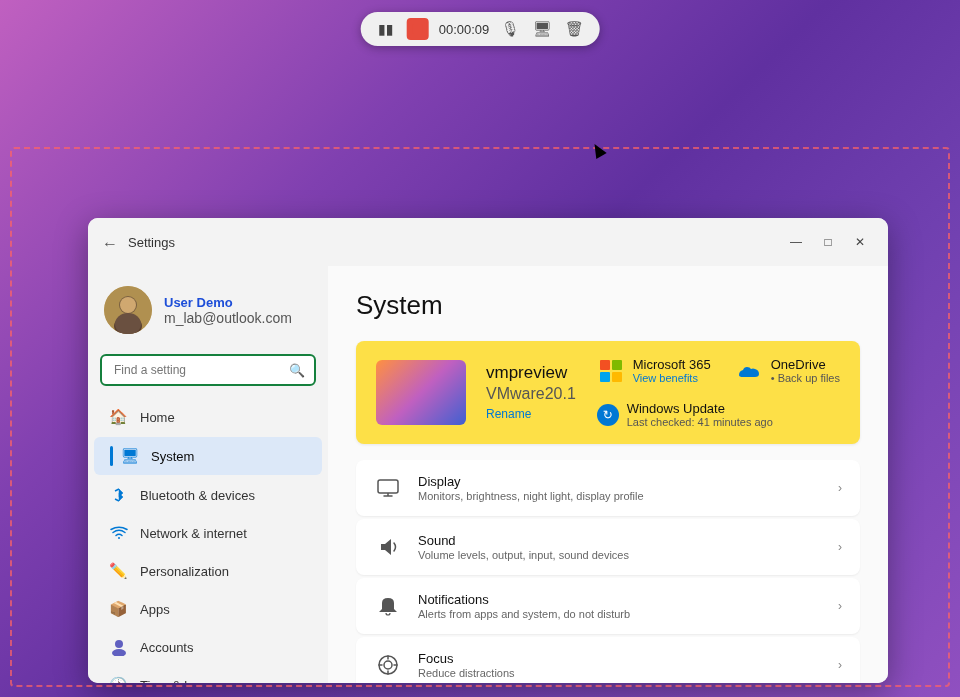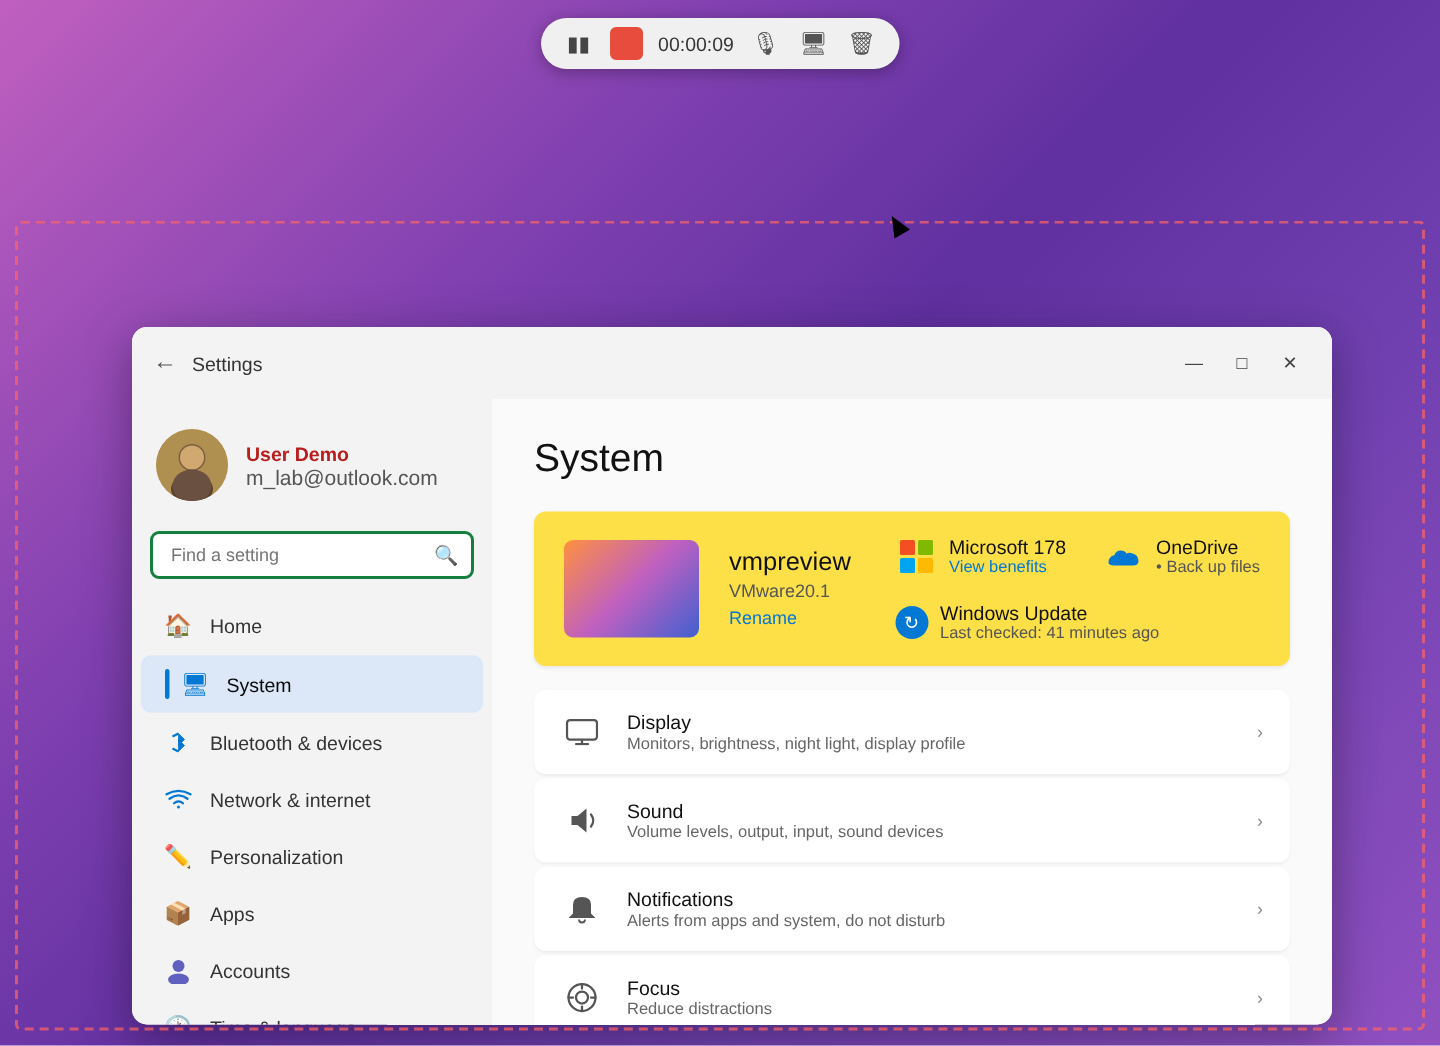--- a/index.html
+++ b/index.html
@@ -197,21 +197,21 @@
       border-radius: 50%;
       background: #c0a060;
       display: flex;
       align-items: center;
       justify-content: center;
       overflow: hidden;
       flex-shrink: 0;
     }
     .avatar-svg { width: 100%; height: 100%; }
     .user-info { display: flex; flex-direction: column; }
-    .user-name { font-size: 13px; font-weight: 600; color: #b91c1c; }
+    .user-name { font-size: 13px; font-weight: 600; color: #1d4ed8; }
     .user-email { font-size: 14px; color: #555; }
 
     .search-box {
       margin: 4px 12px 12px;
       position: relative;
     }
     .search-input {
       width: 100%;
       padding: 7px 32px 7px 12px;
       border: 2px solid #15803d;
@@ -292,21 +292,21 @@
     .device-preview {
       width: 90px;
       height: 65px;
       border-radius: 6px;
       overflow: hidden;
       flex-shrink: 0;
       background: linear-gradient(135deg, #ff9040 0%, #c060c0 50%, #4060d0 100%);
     }
     .device-info { flex: 1; }
     .device-name { font-size: 17px; font-weight: 400; color: #111; }
-    .device-vm { font-size: 12px; color: #555; margin-top: 2px; }
+    .device-vm { font-size: 16px; color: #555; margin-top: 2px; }
     .device-rename { font-size: 12px; color: #0078d4; cursor: pointer; margin-top: 4px; display: inline-block; }
 
     .cloud-services {
       display: flex;
       gap: 24px;
       flex: 0 0 auto;
     }
     .cloud-item {
       display: flex;
       align-items: flex-start;
@@ -527,21 +527,21 @@
             <div class="cloud-item">
               <div class="cloud-icon-box">
                 <div class="m365-grid">
                   <div class="m365-cell" style="background:#f25022;"></div>
                   <div class="m365-cell" style="background:#7fba00;"></div>
                   <div class="m365-cell" style="background:#00a4ef;"></div>
                   <div class="m365-cell" style="background:#ffb900;"></div>
                 </div>
               </div>
               <div class="cloud-text-block">
-                <span class="cloud-title">Microsoft 178</span>
+                <span class="cloud-title">Microsoft 365</span>
                 <span class="cloud-sub">View benefits</span>
               </div>
             </div>
 
             <div class="cloud-item">
               <div class="cloud-icon-box">
                 <svg width="24" height="16" viewBox="0 0 24 16" fill="none">
                   <path d="M2 12 Q2 8 6 7 Q7 4 10 4 Q13 4 14 6 Q16 5 18 6 Q22 7 22 11 Q22 14 18 14 L6 14 Q2 14 2 12Z" fill="#0078d4"></path>
                 </svg>
               </div>

